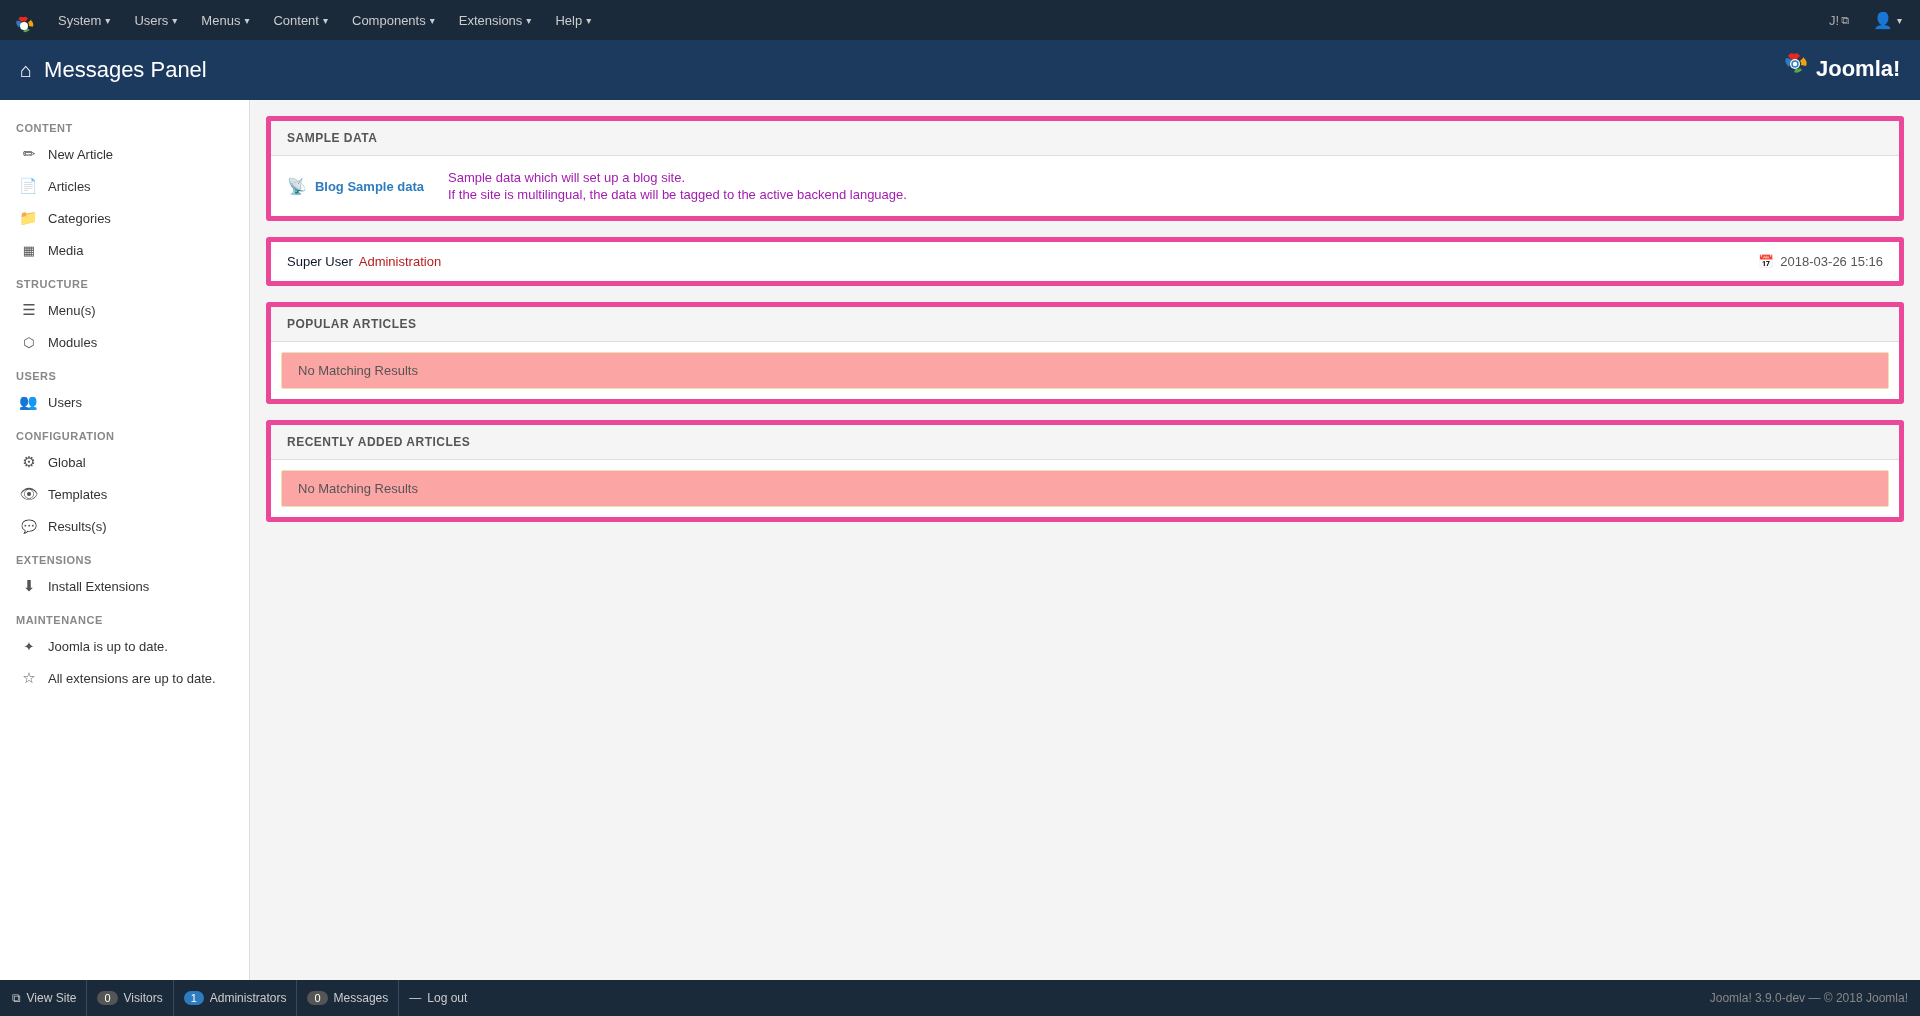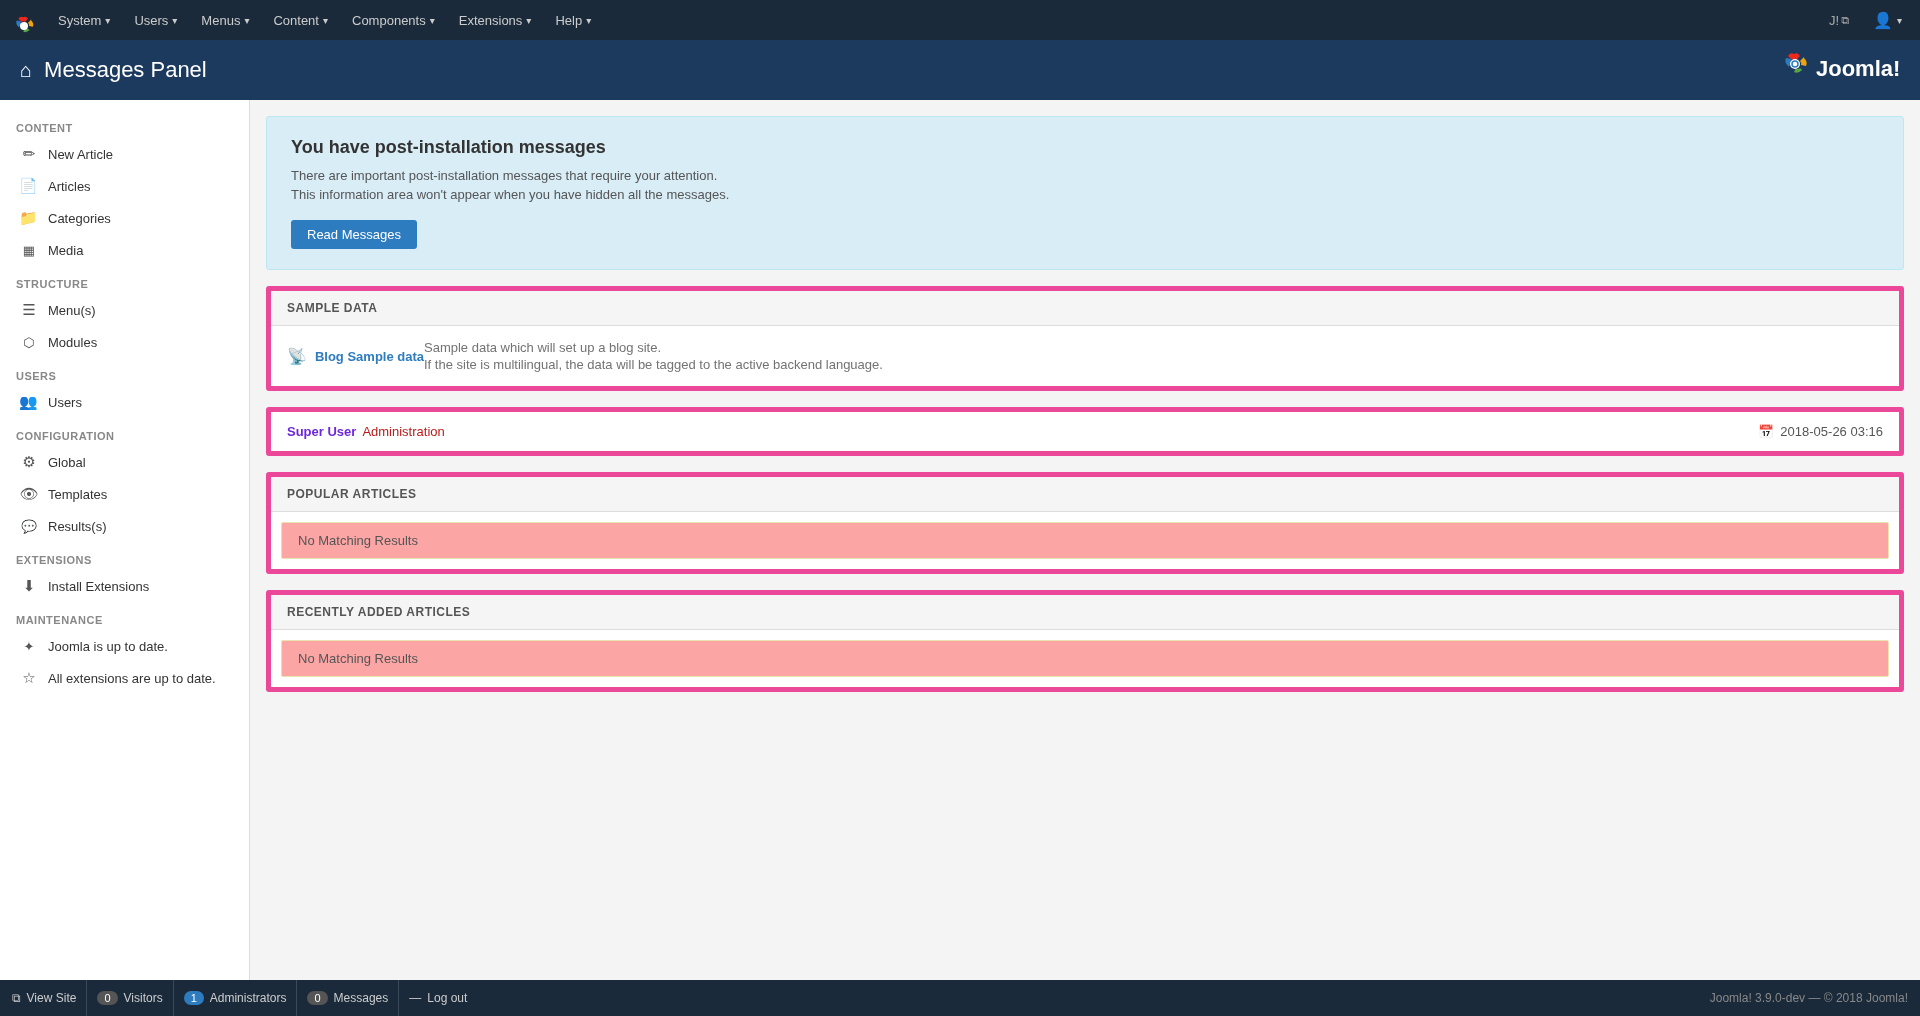--- a/index.html
+++ b/index.html
@@ -133,32 +133,32 @@
     .panel-row {
       display: flex;
       align-items: center;
       padding: 12px 16px;
       border-bottom: 1px solid #eee;
       font-size: 13px;
     }
     .panel-row:last-child { border-bottom: none; }
     .panel-row .blog-link { color: #2e7cc0; font-weight: bold; text-decoration: none; cursor: pointer; }
     .panel-row .wifi-icon { color: #5a9fd4; margin-right: 8px; font-size: 16px; }
-    .panel-row .desc { color: #737373; font-size: 13px; }
+    .panel-row .desc { color: #a21caf; margin-left: 24px; font-size: 13px; }
     .panel-row .desc p { margin: 2px 0; }
 
     .logged-in-row {
       display: flex;
       align-items: center;
       padding: 12px 16px;
       border-bottom: 1px solid #eee;
       font-size: 13px;
     }
     .logged-in-row:last-child { border-bottom: none; }
-    .logged-in-row .user-link { color: #6d28d9; font-weight: bold; cursor: pointer; }
+    .logged-in-row .user-link { color: #0f172a; font-weight: normal; cursor: pointer; }
     .logged-in-row .user-role { color: #b91c1c; margin-left: 6px; }
     .logged-in-row .timestamp { margin-left: auto; color: #555; display: flex; align-items: center; gap: 6px; }
     .logged-in-row .cal-icon { color: #888; }
 
     .no-results {
       background: #fca5a5;
       border: 1px solid #e8e4b0;
       padding: 10px 16px;
       margin: 10px;
       font-size: 13px;
@@ -339,26 +339,20 @@
     </div>
     <div class="sidebar-item">
       <span class="icon">☆</span>
       <span>All extensions are up to date.</span>
     </div>
 
   </aside>
 
   <main class="content-area">
 
-    <div class="post-install-banner">
-      <h3>You have post-installation messages</h3>
-      <p>There are important post-installation messages that require your attention.</p>
-      <p>This information area won't appear when you have hidden all the messages.</p>
-      <button class="read-btn">Read Messages</button>
-    </div>
 
     <div class="panel">
       <div class="panel-header">SAMPLE DATA</div>
       <div class="panel-body">
         <div class="panel-row">
           <span class="wifi-icon">📡</span>
           <a class="blog-link">Blog Sample data</a>
           <div class="desc">
             <p>Sample data which will set up a blog site.</p>
             <p>If the site is multilingual, the data will be tagged to the active backend language.</p>
@@ -367,21 +361,21 @@
       </div>
     </div>
 
     <div class="panel">
       <div class="panel-body">
         <div class="logged-in-row">
           <span class="user-link">Super User</span>
           <span class="user-role">Administration</span>
           <div class="timestamp">
             <span class="cal-icon">📅</span>
-            <span>2018-05-26 03:16</span>
+            <span>2018-03-26 15:16</span>
           </div>
         </div>
       </div>
     </div>
 
     <div class="panel">
       <div class="panel-header">POPULAR ARTICLES</div>
       <div class="panel-body">
         <div class="no-results">No Matching Results</div>
       </div>

